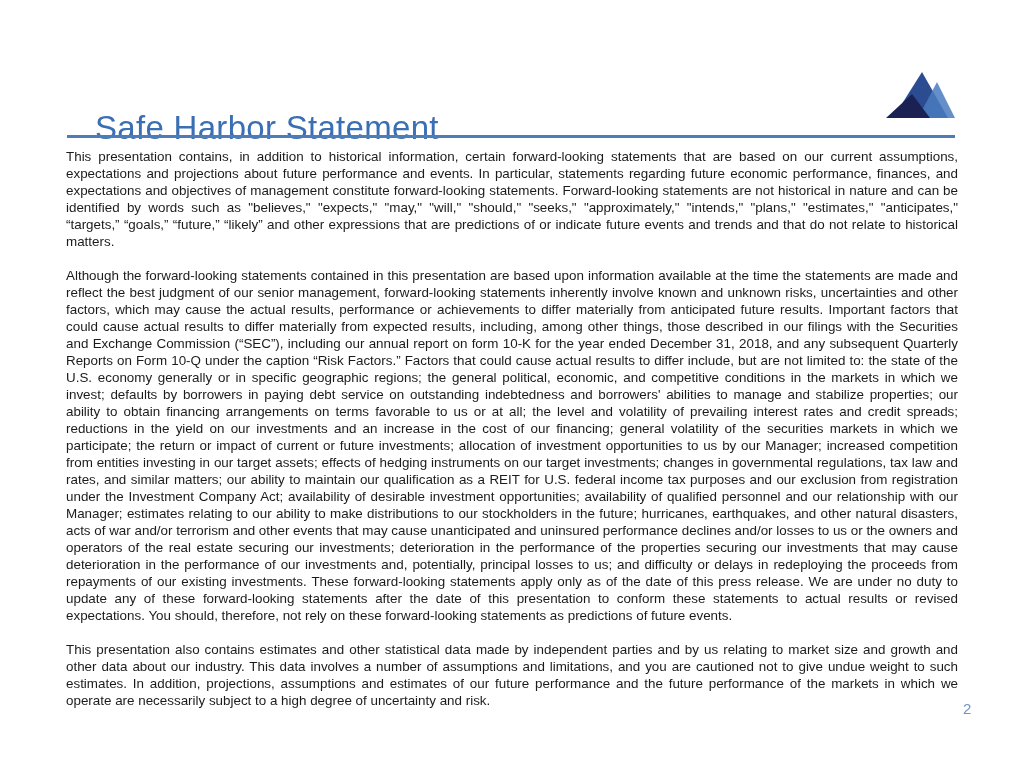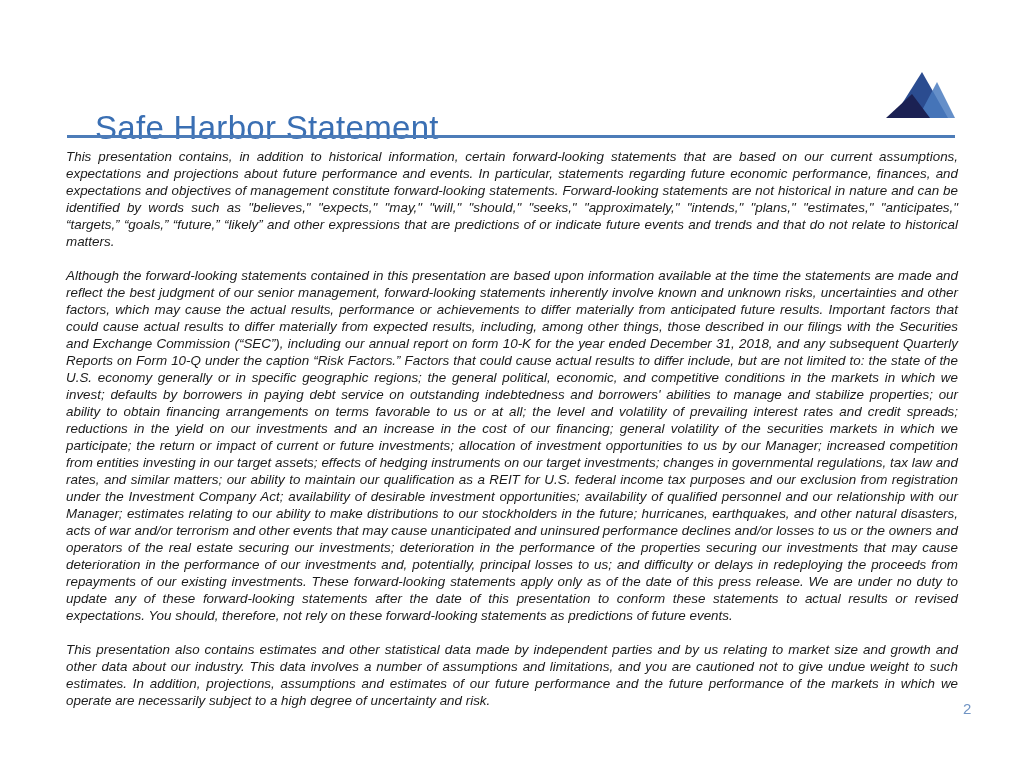--- a/index.html
+++ b/index.html
@@ -43,21 +43,20 @@
   }
   .body-text {
     position: absolute;
     left: 66px;
     top: 148px;
     width: 892px;
     color: #1b1b1b;
     font-size: 13.4px;
     line-height: 17px;
     text-align: justify;
-    font-style: italic;
   }
   .body-text p {
     margin: 0 0 17px 0;
   }
   .body-text p:last-child {
     margin-bottom: 16px;
   }
   .page-number {
     position: absolute;
     left: 963px;

